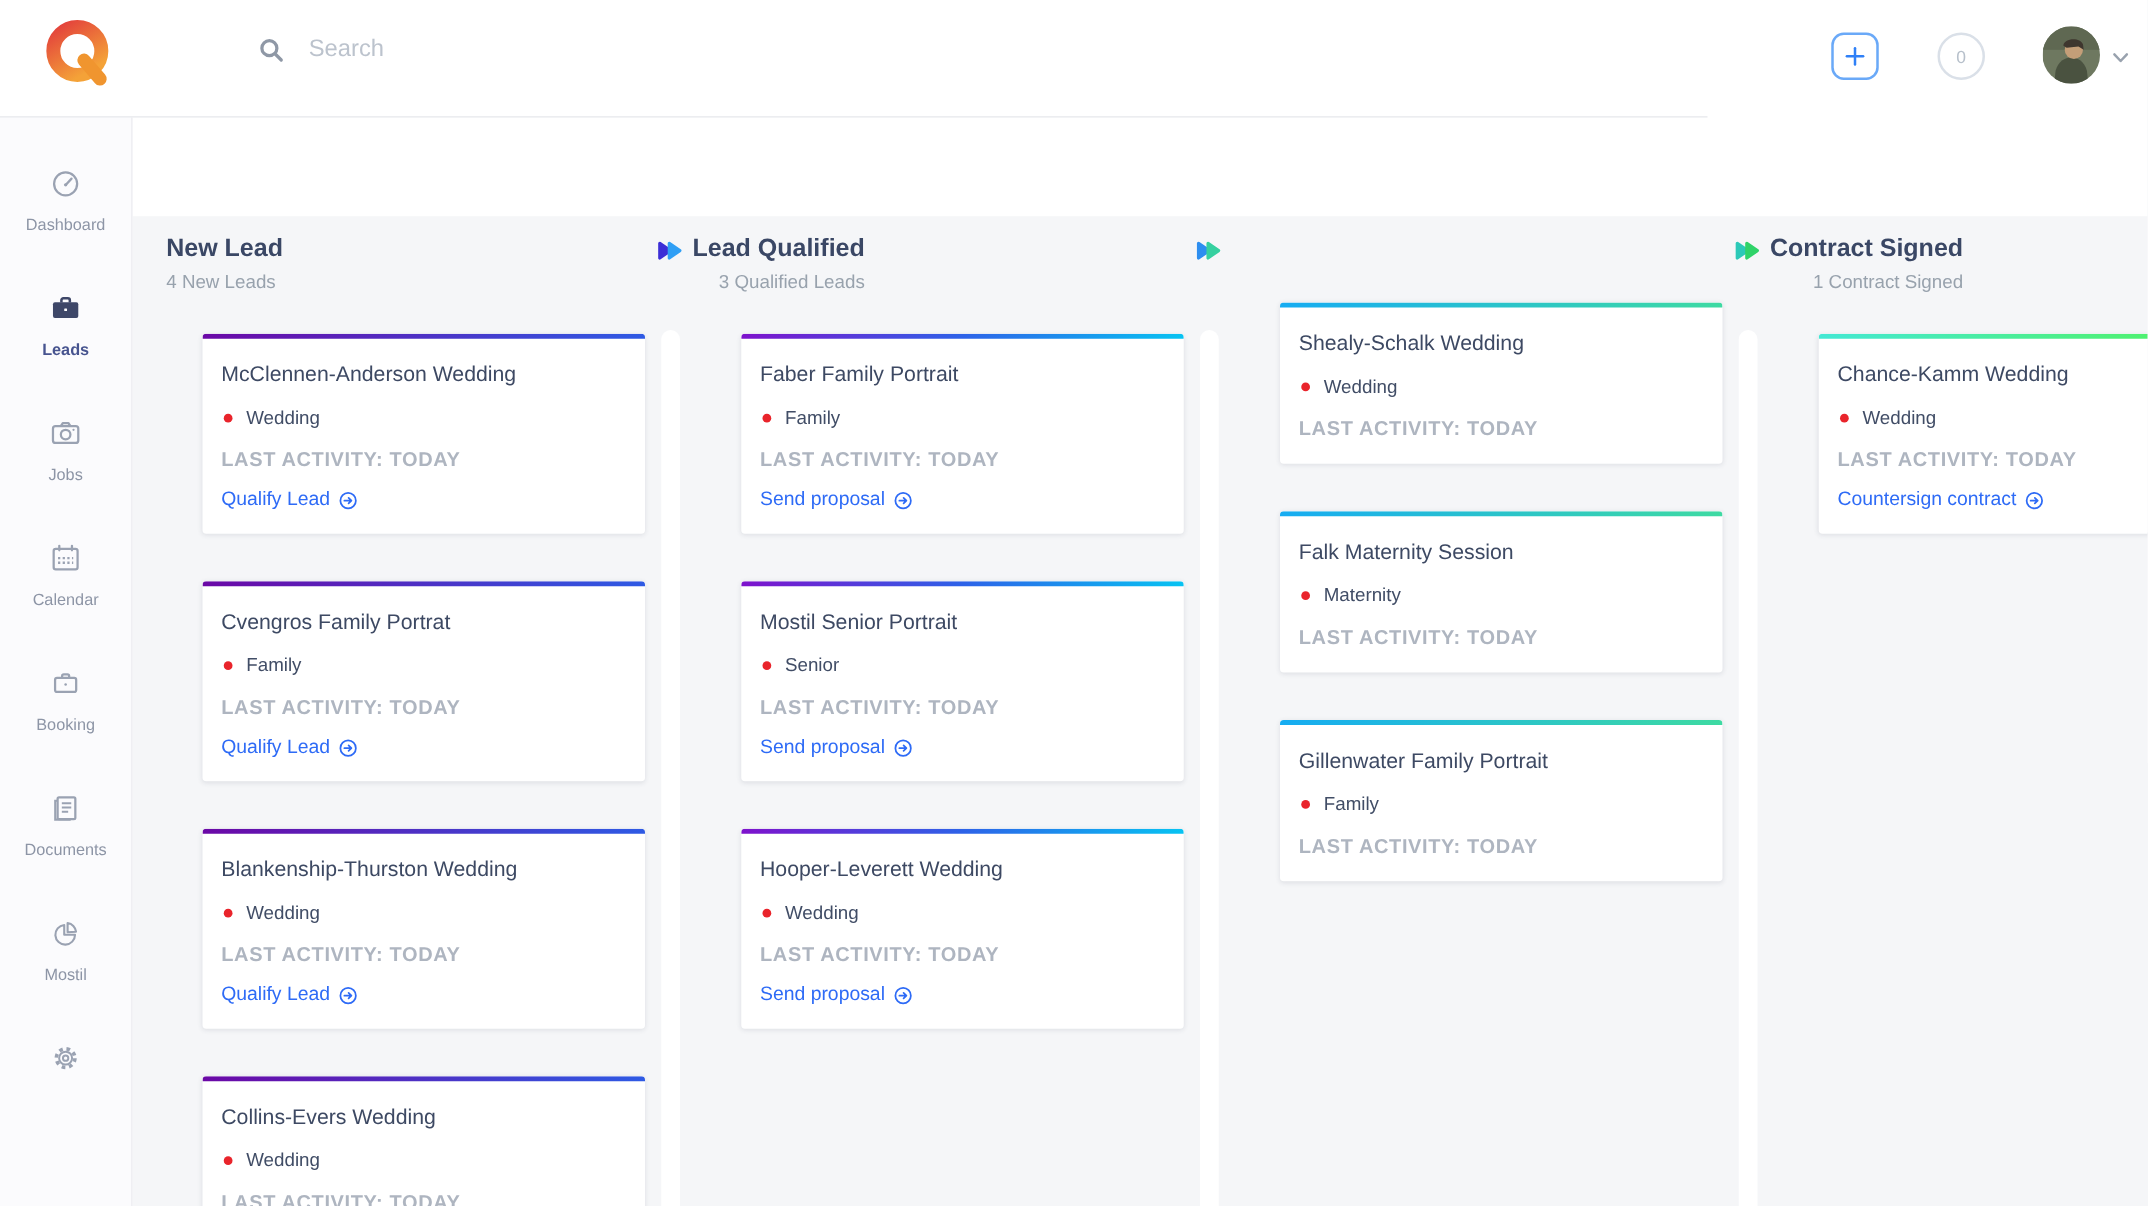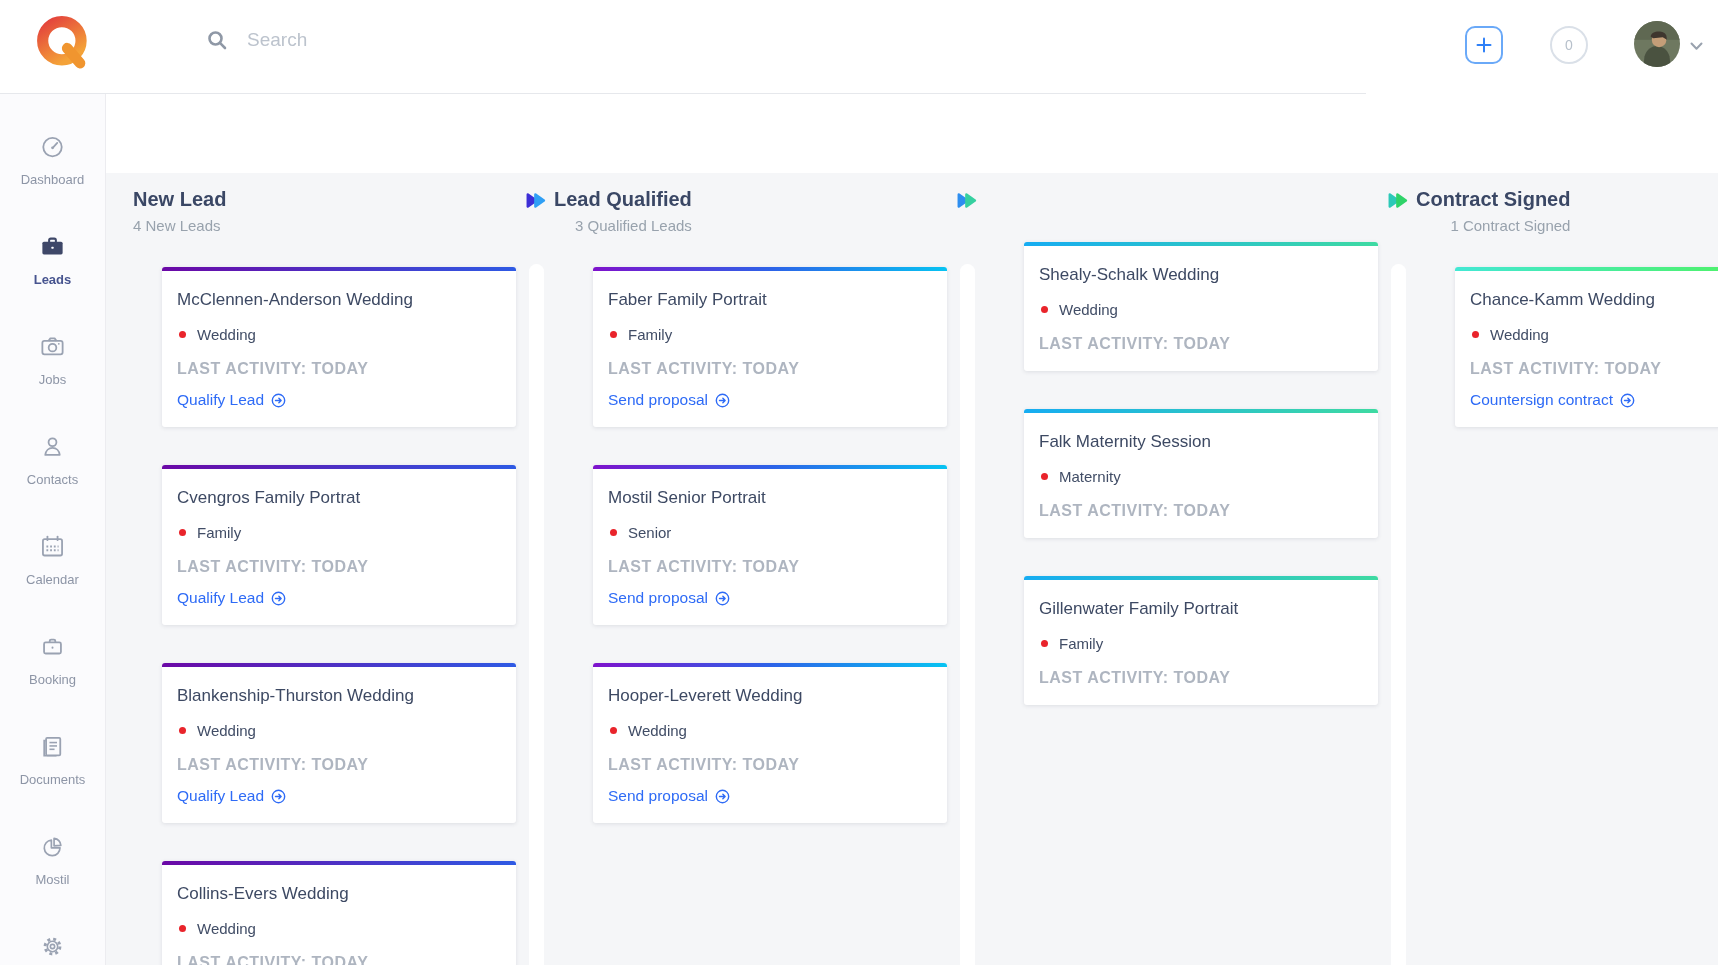--- a/index.html
+++ b/index.html
@@ -180,26 +180,20 @@
     <div class="side-label">Leads</div>
   </div>
     <div class="side-item">
     <svg class="side-icon">
         <use href="#camera-icon"></use>
       </svg>
     <div class="side-label">Jobs</div>
   </div>
     <div class="side-item">
     <svg class="side-icon">
-        <use href="#person-icon"></use>
-      </svg>
-    <div class="side-label">Contacts</div>
-  </div>
-    <div class="side-item">
-    <svg class="side-icon">
         <use href="#calendar-icon"></use>
       </svg>
     <div class="side-label">Calendar</div>
   </div>
     <div class="side-item">
     <svg class="side-icon">
         <use href="#booking-briefcase-icon"></use>
       </svg>
     <div class="side-label">Booking</div>
   </div>

